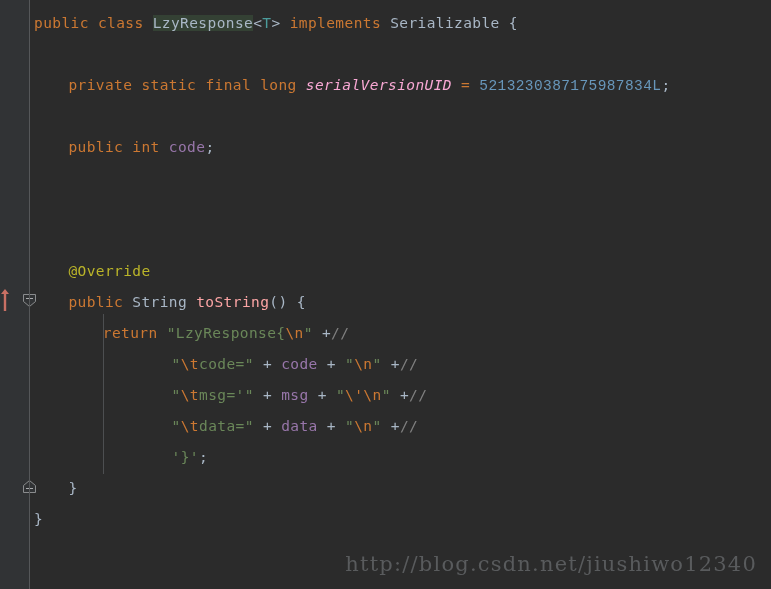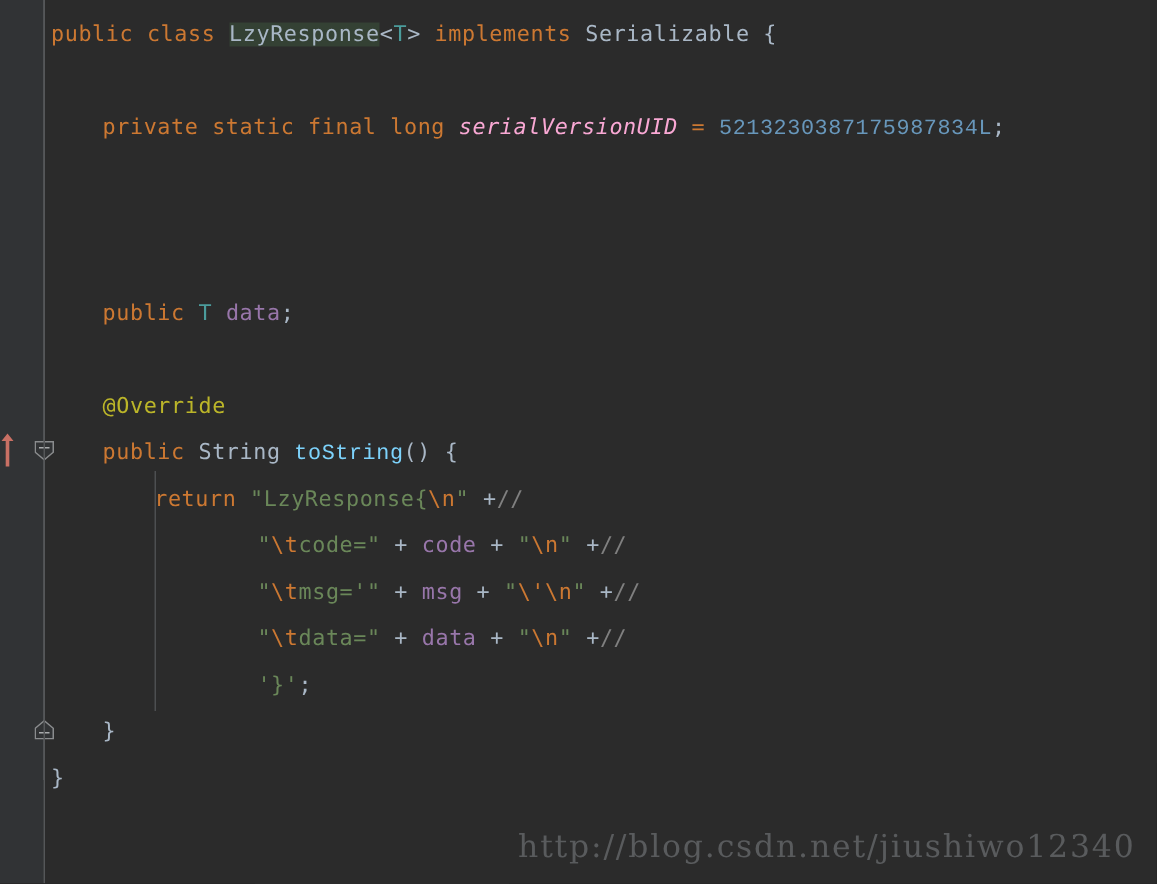--- a/index.html
+++ b/index.html
@@ -68,21 +68,21 @@
     color: #a9b7c6;
     text-align: center;
   }
 
   
   .kw       { color: #cc7832; }          
   .type     { color: #a9b7c6; }          
   .gen      { color: #4b9c9c; }          
   .field    { color: #9876aa; }          
   .fielditl { color: #f9a8d4; font-style: italic; }
-  .method   { color: #7dd3fc; font-family: Liberation Mono, monospace; }          
+  .method   { color: #fca5a5; }          
   .num      { color: #6897bb; font-family: Liberation Mono, monospace; }          
   .str      { color: #6a8759; }          
   .esc      { color: #cc7832; }          
   .anno     { color: #bbb529; }          
   .cmt      { color: #808080; }          
   .punc     { color: #a9b7c6; }
   .sel-ident {
     background: #344134;
   }
 
@@ -133,21 +133,21 @@
 <div id="editor-window">
 
   <div id="caret-line-highlight"></div>
 
   <div id="code-surface">
 
     <div class="indent-guide" style="left:73px; top:314px; height:160px;"></div>
 
   <div class="code-line" style="top: 8px; padding-left: 4px;"><span class="kw">public</span><span class="punc"> </span><span class="kw">class</span><span class="punc"> </span><span class="sel-ident">LzyResponse</span><span class="punc">&lt;</span><span class="gen">T</span><span class="punc">&gt;</span><span class="punc"> </span><span class="kw">implements</span><span class="punc"> </span><span class="type">Serializable</span><span class="punc"> {</span></div>
       <div class="code-line" style="top: 70px; padding-left: 38.4px;"><span class="kw">private</span><span class="punc"> </span><span class="kw">static</span><span class="punc"> </span><span class="kw">final</span><span class="punc"> </span><span class="kw">long</span><span class="punc"> </span><span class="fielditl">serialVersionUID</span><span class="punc"> </span><span class="kw">=</span><span class="punc"> </span><span class="num">5213230387175987834L</span><span class="punc">;</span></div>
-      <div class="code-line" style="top: 194px; padding-left: 38.4px;"><span class="kw">public</span><span class="punc"> </span><span class="gen">T</span><span class="punc"> </span><span class="field">data</span><span class="punc">;</span></div>
+      <div class="code-line" style="top: 132px; padding-left: 38.4px;"><span class="kw">public</span><span class="punc"> </span><span class="kw">int</span><span class="punc"> </span><span class="field">code</span><span class="punc">;</span></div>
       <div class="code-line" style="top: 256px; padding-left: 38.4px;"><span class="anno">@Override</span></div>
       <div class="code-line" style="top: 287px; padding-left: 38.4px;"><span class="kw">public</span><span class="punc"> </span><span class="type">String</span><span class="punc"> </span><span class="method">toString</span><span class="punc">() {</span></div>
       <div class="code-line" style="top: 318px; padding-left: 72.8px;"><span class="kw">return</span><span class="punc"> </span><span class="str">"LzyResponse{</span><span class="esc">\n</span><span class="str">"</span><span class="punc"> </span><span class="punc">+</span><span class="cmt">//</span></div>
       <div class="code-line" style="top: 349px; padding-left: 141.6px;"><span class="str">"</span><span class="esc">\t</span><span class="str">code="</span><span class="punc"> + </span><span class="field">code</span><span class="punc"> + </span><span class="str">"</span><span class="esc">\n</span><span class="str">"</span><span class="punc"> </span><span class="punc">+</span><span class="cmt">//</span></div>
       <div class="code-line" style="top: 380px; padding-left: 141.6px;"><span class="str">"</span><span class="esc">\t</span><span class="str">msg='"</span><span class="punc"> + </span><span class="field">msg</span><span class="punc"> + </span><span class="str">"</span><span class="esc">\'</span><span class="esc">\n</span><span class="str">"</span><span class="punc"> </span><span class="punc">+</span><span class="cmt">//</span></div>
       <div class="code-line" style="top: 411px; padding-left: 141.6px;"><span class="str">"</span><span class="esc">\t</span><span class="str">data="</span><span class="punc"> + </span><span class="field">data</span><span class="punc"> + </span><span class="str">"</span><span class="esc">\n</span><span class="str">"</span><span class="punc"> </span><span class="punc">+</span><span class="cmt">//</span></div>
       <div class="code-line" style="top: 442px; padding-left: 141.6px;"><span class="str">'}'</span><span class="punc">;</span></div>
       <div class="code-line" style="top: 473px; padding-left: 38.4px;"><span class="punc">}</span></div>
       <div class="code-line" style="top: 504px; padding-left: 4px;"><span class="punc">}</span></div>
     </div>

